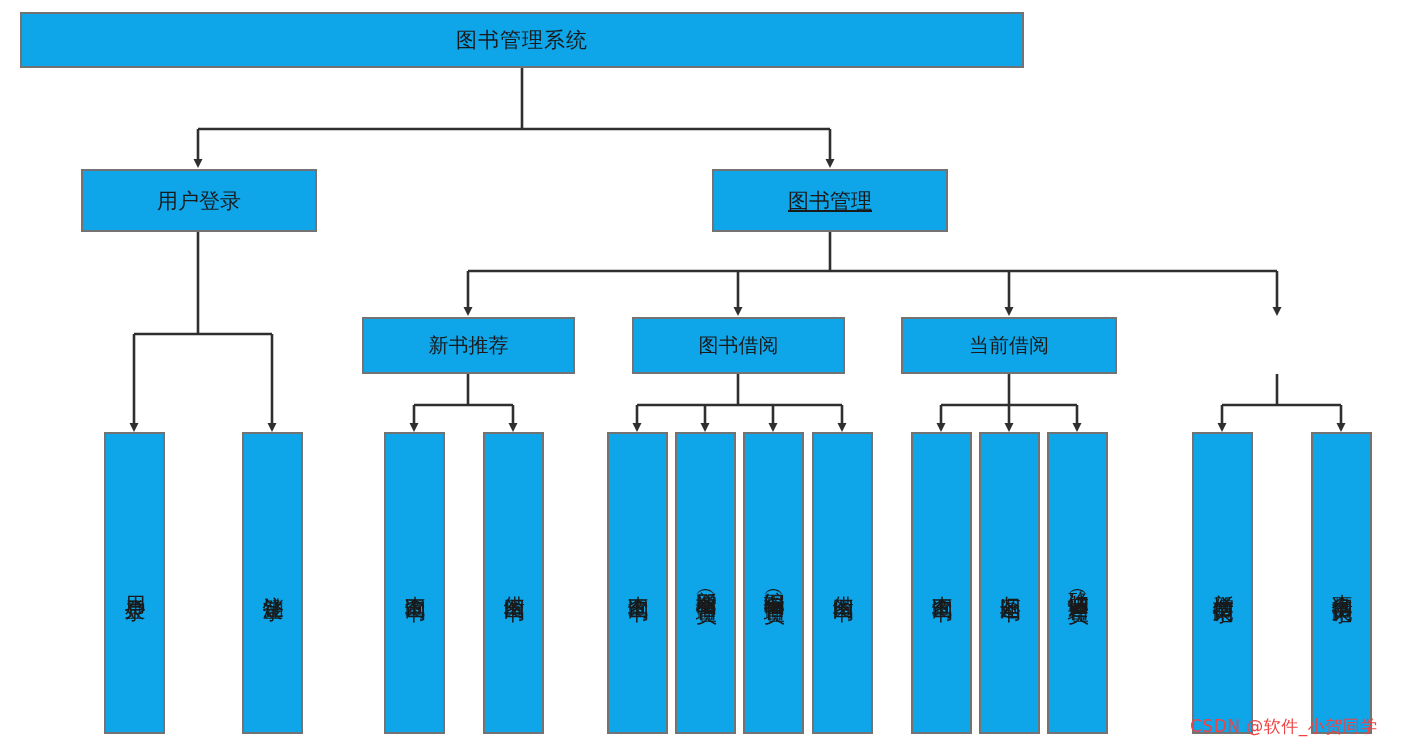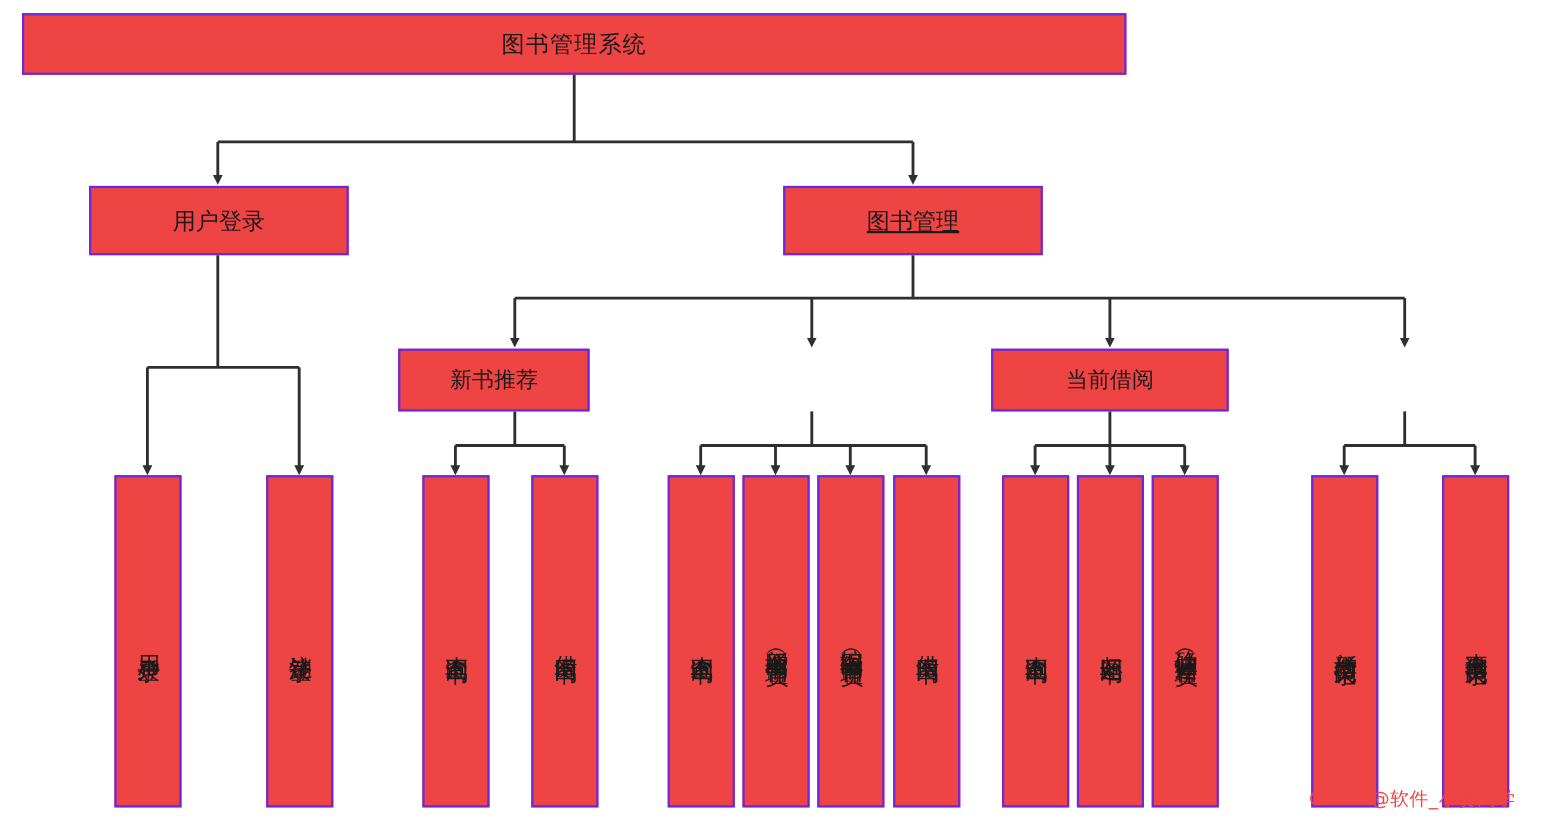--- a/index.html
+++ b/index.html
@@ -22,22 +22,22 @@
     position: absolute;
     left: 0;
     top: 0;
     width: 1405px;
     height: 747px;
     pointer-events: none;
   }
   .node {
     position: absolute;
     box-sizing: border-box;
-    background: #ef4444;
-    border: 2px solid #6d28d9;
+    background: #0ea5e9;
+    border: 2px solid #737373;
     display: flex;
     align-items: center;
     justify-content: center;
     color: #1a1a1a;
   }
   .node.h {
     font-size: 21px;
     letter-spacing: 1px;
   }
   .node.lvl2 { font-size: 21px; }
@@ -116,21 +116,22 @@
       <path d="M1222,405 L1222,424" marker-end="url(#arrow)"></path>
       <path d="M1341,405 L1341,424" marker-end="url(#arrow)"></path>
     </g>
   </svg>
 
   <div class="node h" style="left:20px; top:12px; width:1004px; height:56px;">图书管理系统</div>
 
   <div class="node lvl2" style="left:81px; top:169px; width:236px; height:63px;">用户登录</div>
   <div class="node lvl2" style="left:712px; top:169px; width:236px; height:63px;text-decoration:underline;">图书管理</div>
 
-  <div class="node lvl3" style="left:362px; top:317px; width:174px; height:57px;">新书推荐</div>
+  <div class="node lvl3" style="left:362px; top:317px; width:213px; height:57px;">新书推荐</div>
+  <div class="node lvl3" style="left:632px; top:317px; width:213px; height:57px;">图书借阅</div>
   <div class="node lvl3" style="left:901px; top:317px; width:216px; height:57px;">当前借阅</div>
 
   <div class="node leaf" style="left:104px; top:432px; width:61px; height:302px;">用户登录</div>
   <div class="node leaf" style="left:242px; top:432px; width:61px; height:302px;">注销登录</div>
 
   <div class="node leaf" style="left:384px; top:432px; width:61px; height:302px;">查询图书</div>
   <div class="node leaf" style="left:483px; top:432px; width:61px; height:302px;">借阅图书</div>
 
   <div class="node leaf" style="left:607px; top:432px; width:61px; height:302px;">查询图书</div>
   <div class="node leaf" style="left:675px; top:432px; width:61px; height:302px;">新增图书（管理员）</div>

